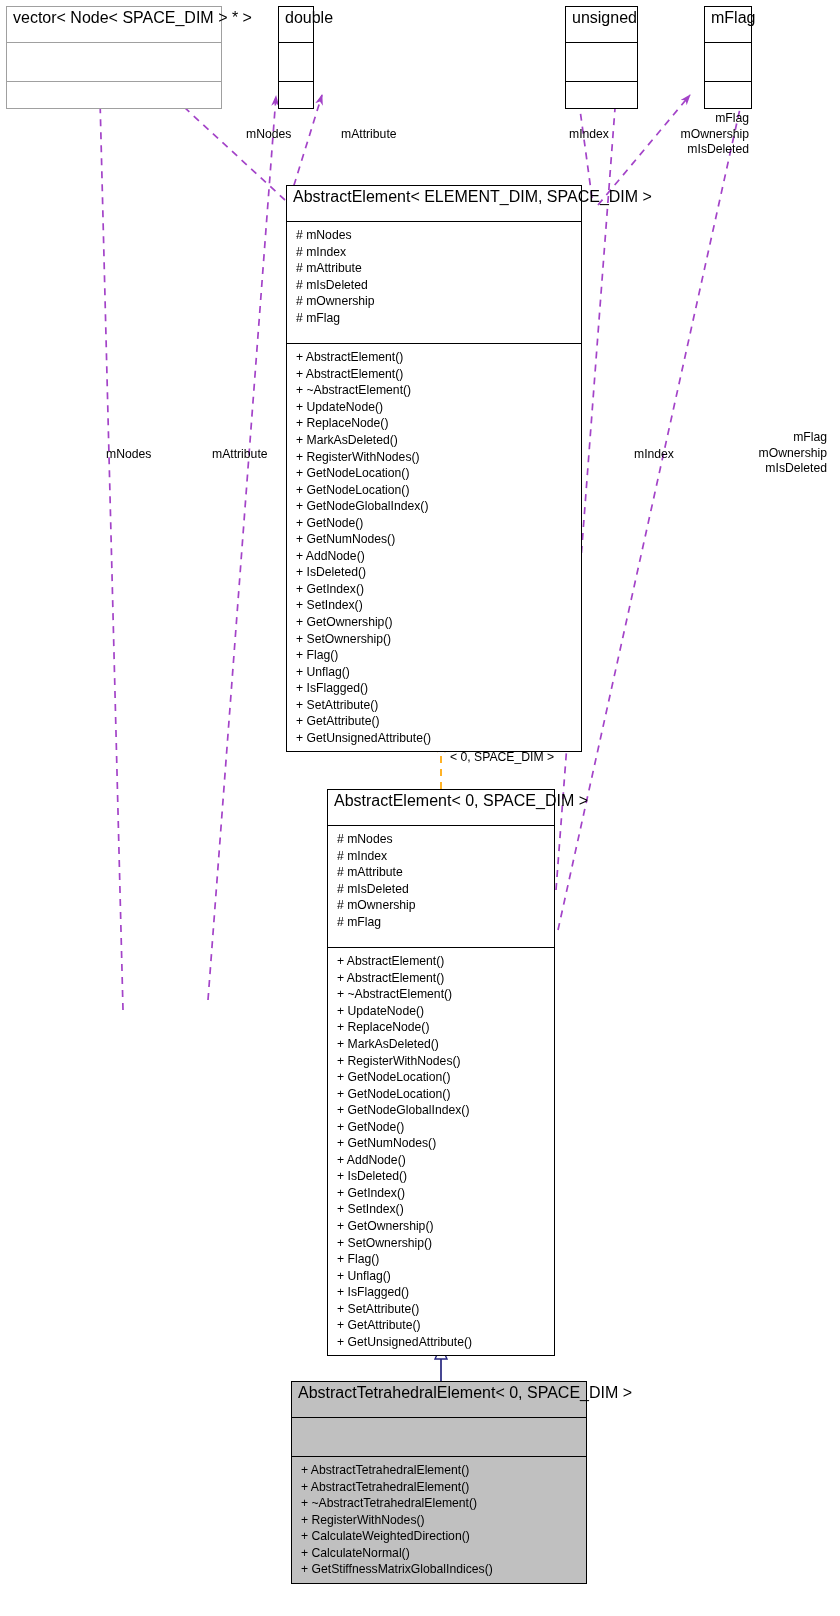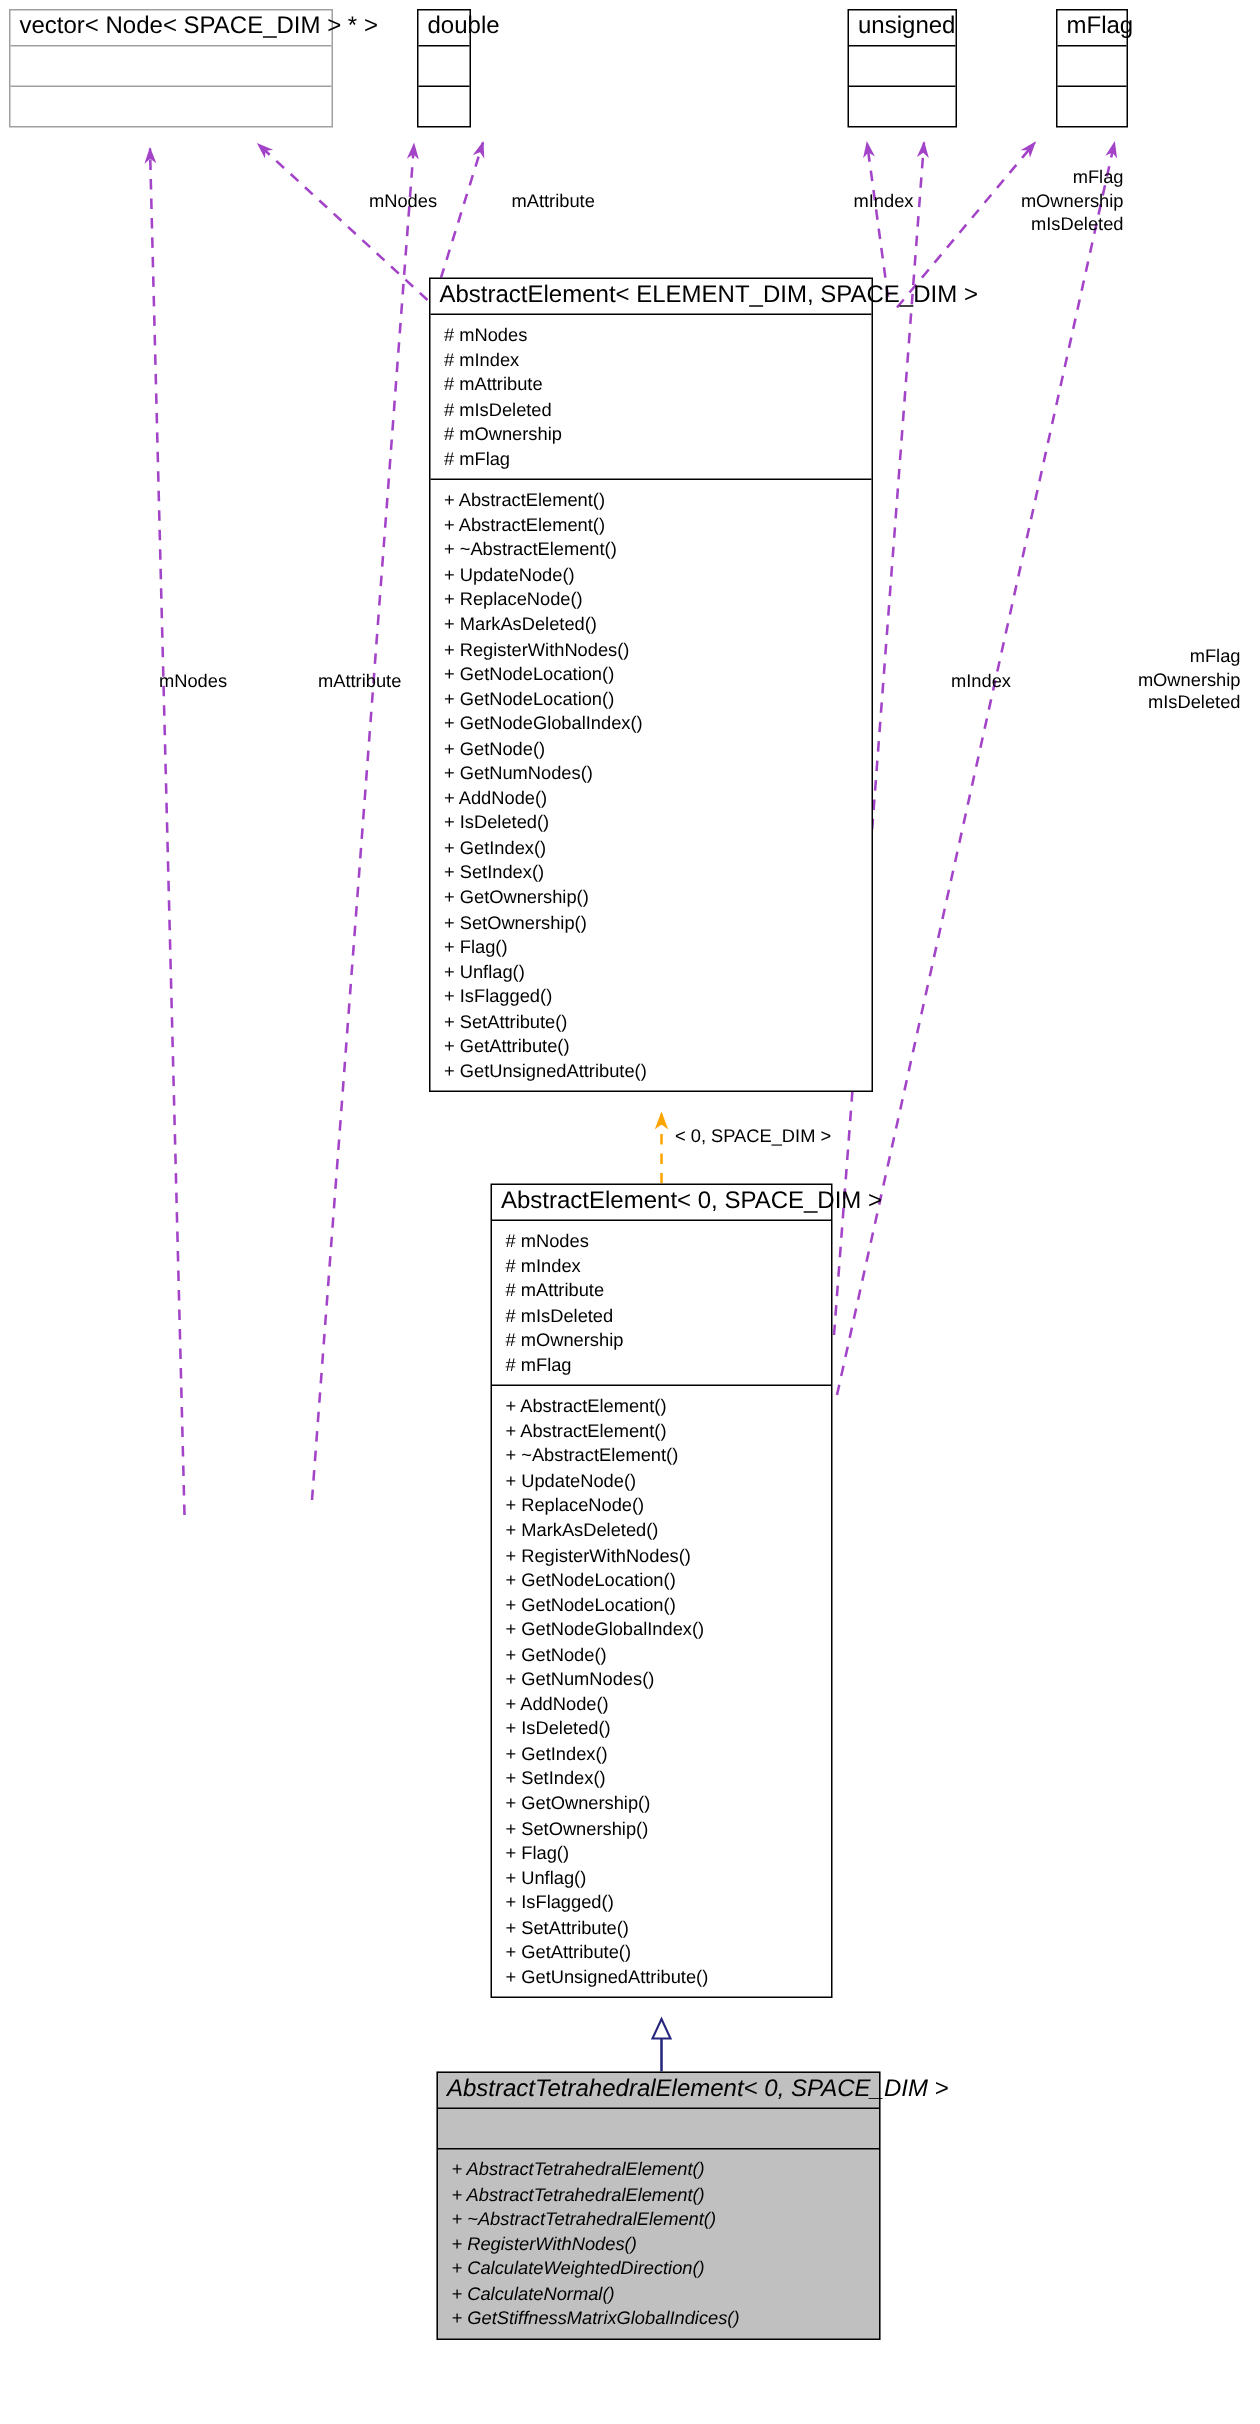--- a/index.html
+++ b/index.html
@@ -43,20 +43,21 @@
   .uml-title {
     font-size: 16px;
     color: #000;
     text-align: center;
     padding: 4px 6px 5px 6px;
     white-space: nowrap;
     line-height: 14px;
   }
   .uml-sep {
     border-top: 1px solid #000000;
+    margin-top: 12px;
   }
   .uml-sep.grayline {
     border-top: 1px solid #a0a0a0;
   }
   .uml-compartment {
     padding: 5px 8px 5px 9px;
   }
   .uml-compartment.empty {
     height: 26px;
     padding: 0;
@@ -235,21 +236,21 @@
       <div class="uml-row">+ SetOwnership()</div>
       <div class="uml-row">+ Flag()</div>
       <div class="uml-row">+ Unflag()</div>
       <div class="uml-row">+ IsFlagged()</div>
       <div class="uml-row">+ SetAttribute()</div>
       <div class="uml-row">+ GetAttribute()</div>
       <div class="uml-row">+ GetUnsignedAttribute()</div>
     </div>
   </div>
 
-  <div class="uml-box thick filled" style="left:291px; top:1381px; width:296px;font-style:italic;">
+  <div class="uml-box thick filled" style="left:291px; top:1381px; width:296px;">
     <div class="uml-title">AbstractTetrahedralElement&lt; 0, SPACE_DIM &gt;</div>
     <div class="uml-sep uml-compartment empty"></div>
     <div class="uml-sep uml-compartment">
       <div class="uml-row">+ AbstractTetrahedralElement()</div>
       <div class="uml-row">+ AbstractTetrahedralElement()</div>
       <div class="uml-row">+ ~AbstractTetrahedralElement()</div>
       <div class="uml-row">+ RegisterWithNodes()</div>
       <div class="uml-row">+ CalculateWeightedDirection()</div>
       <div class="uml-row">+ CalculateNormal()</div>
       <div class="uml-row">+ GetStiffnessMatrixGlobalIndices()</div>

